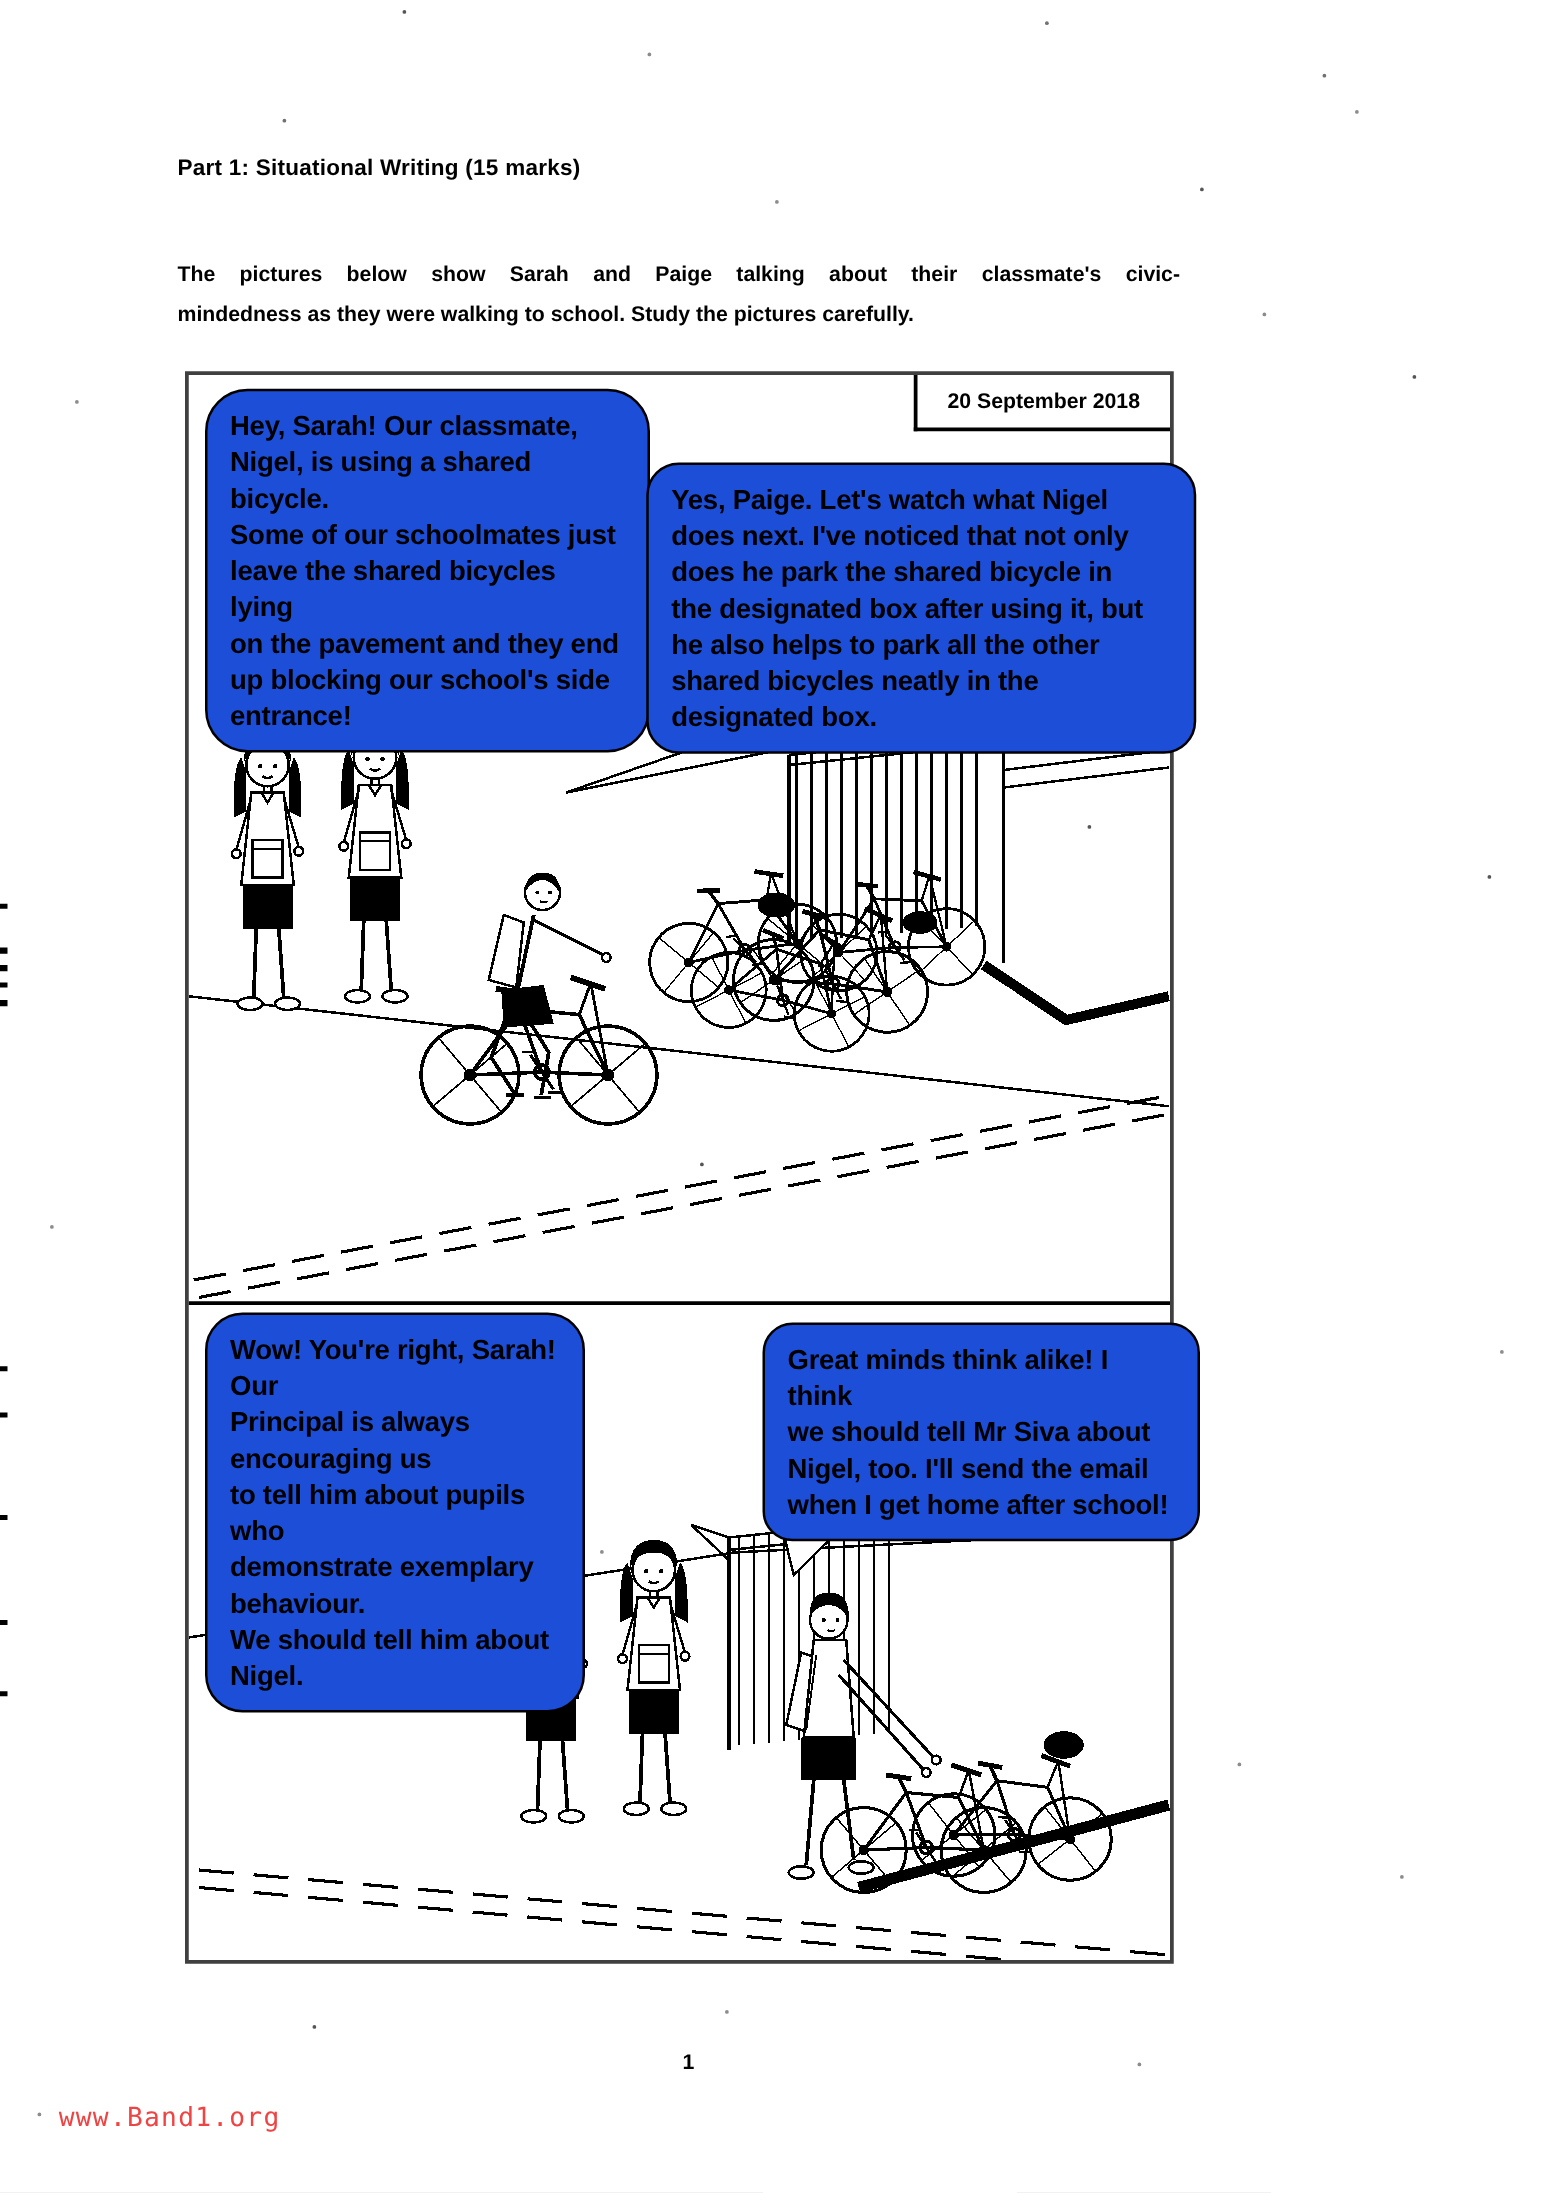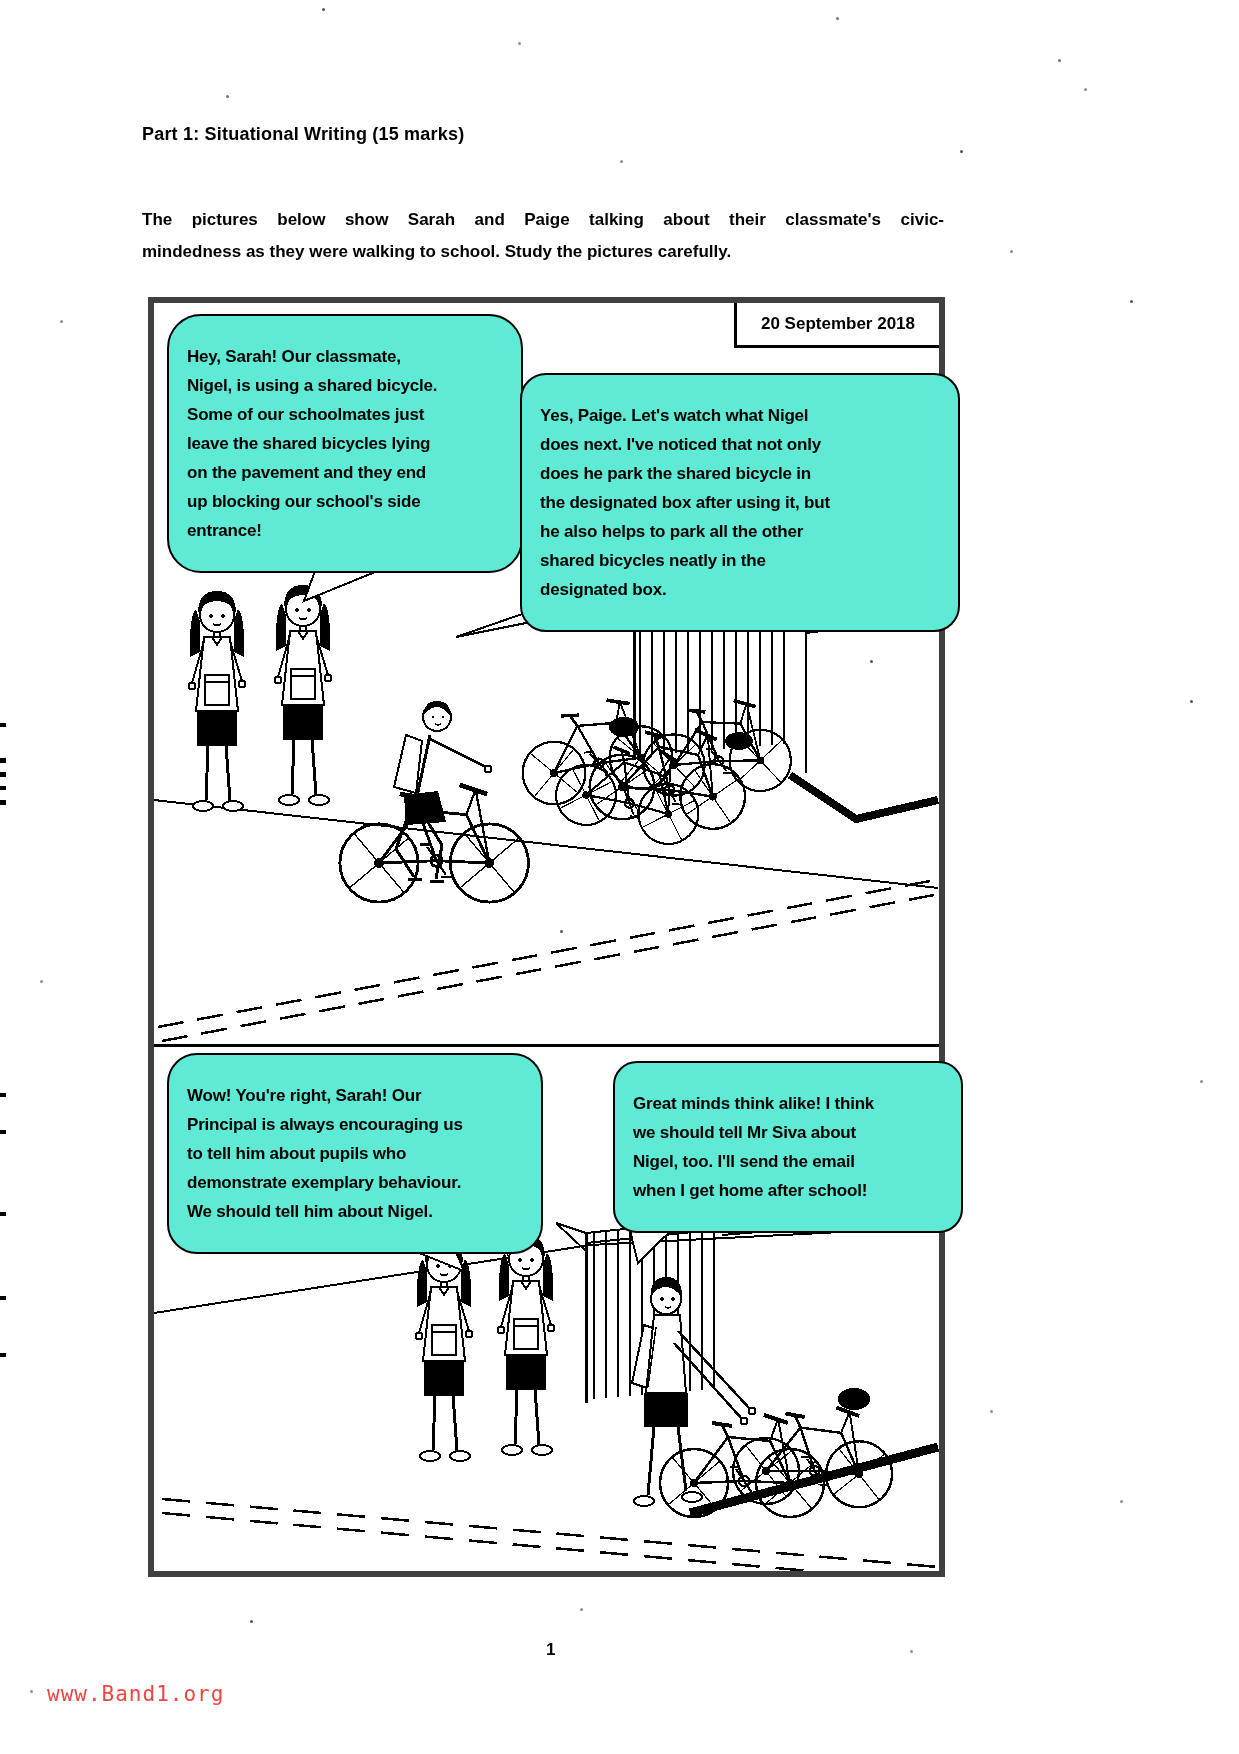--- a/index.html
+++ b/index.html
@@ -2,31 +2,31 @@
 <html><head>
 <meta charset="utf-8">
 <style>
   html,body{margin:0;padding:0;background:#e8e8e8;}
   .page{position:relative;width:1239px;height:1754px;background:#ffffff;overflow:hidden;
         font-family:"Liberation Sans", sans-serif;color:#000;}
   .doc-title{position:absolute;left:142px;top:124px;font-size:18px;font-weight:bold;letter-spacing:.2px;}
   .instructions{position:absolute;left:142px;top:204px;width:802px;font-size:17px;font-weight:700;line-height:32px;}
   .instr-line1{text-align:justify;text-align-last:justify;}
   .instr-line2{text-align:left;}
-  .comic{position:absolute;left:148px;top:297px;width:785px;height:1268px;border:6px solid #404040;background:#fff;}
+  .comic{position:absolute;left:148px;top:297px;width:785px;height:1268px;border:3px solid #404040;background:#fff;}
   .panel-svg{position:absolute;left:0;display:block;}
   .divider{position:absolute;left:0;top:741px;width:785px;height:3px;background:#000;}
   .datebox{position:absolute;right:0;top:0;width:202px;height:42px;border-left:3px solid #000;border-bottom:3px solid #000;
            display:flex;align-items:center;justify-content:center;font-size:17px;font-weight:bold;background:#fff;}
-  .bubble{position:absolute;border:2.5px solid #000;border-radius:28px;background:#5eead4;
-          padding:26px 18px;font-size:17px;font-weight:bold;line-height:29px;letter-spacing:-0.2px;
+  .bubble{position:absolute;border:2.5px solid #000;border-radius:28px;background:#1d4ed8;
+          padding:13px 18px;font-size:22px;font-weight:bold;line-height:29px;letter-spacing:-0.2px;
           white-space:pre-line;box-sizing:border-box;z-index:3;}
   .b1{left:13px;top:11px;width:356px;border-radius:34px;}
   .b2{left:366px;top:70px;width:440px;border-radius:26px;}
-  .b3{left:13px;top:750px;width:376px;border-radius:30px;}
+  .b3{left:13px;top:750px;width:304px;border-radius:30px;}
   .b4{left:443px;top:758px;width:350px;border-radius:24px;margin-left:16px;}
   .footer-num{position:absolute;left:546px;top:1640px;font-size:17px;font-weight:600;}
   .watermark{position:absolute;left:47px;top:1682px;font-family:"DejaVu Sans Mono","Liberation Mono",monospace;
              font-size:21px;color:#ef4444;letter-spacing:1px;}
   .speck{position:absolute;background:#1a1a1a;border-radius:50%;}
   .edge-dash{position:absolute;left:0;background:#000;}
   svg{shape-rendering:crispEdges;}
   svg *{vector-effect:none;}
 </style>
 </head>

